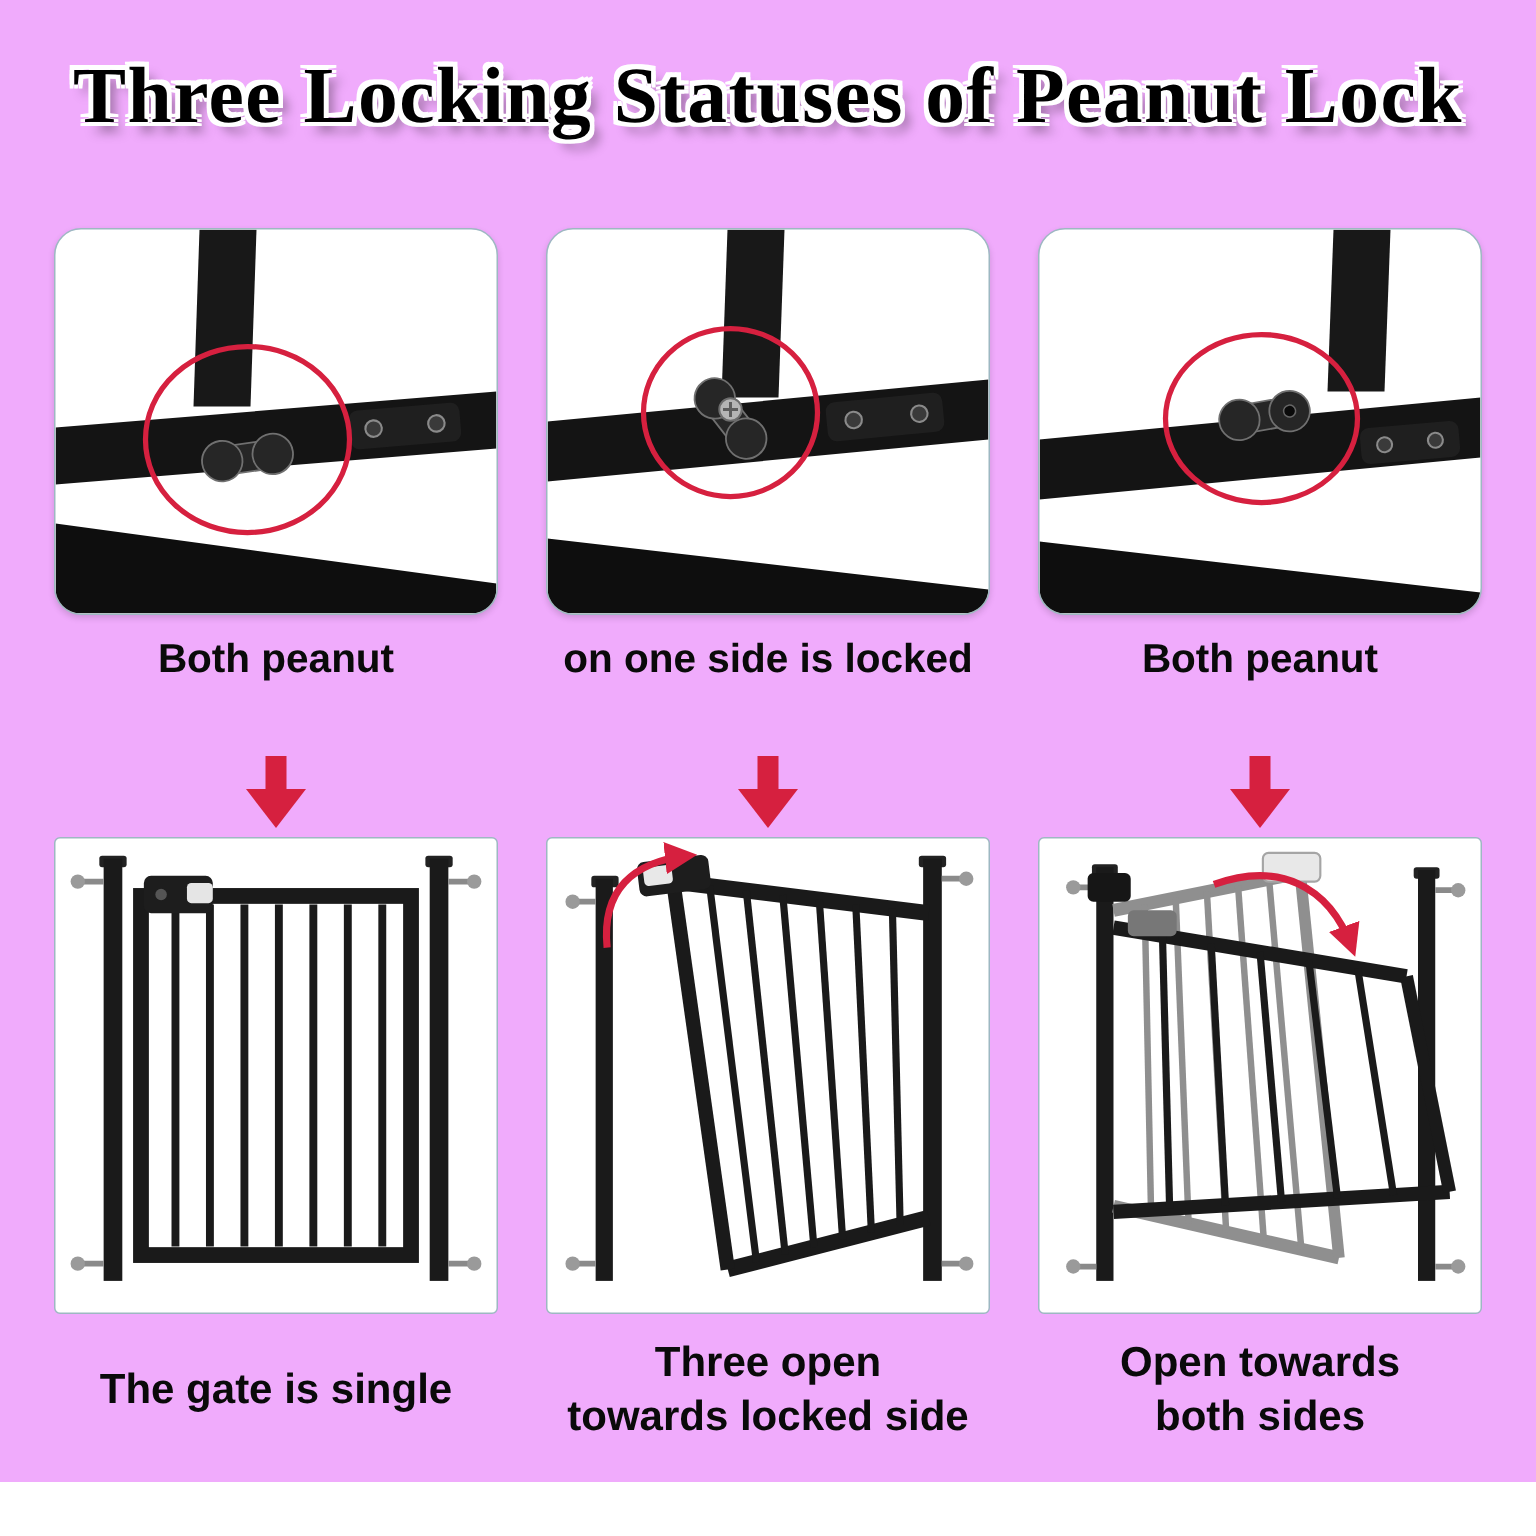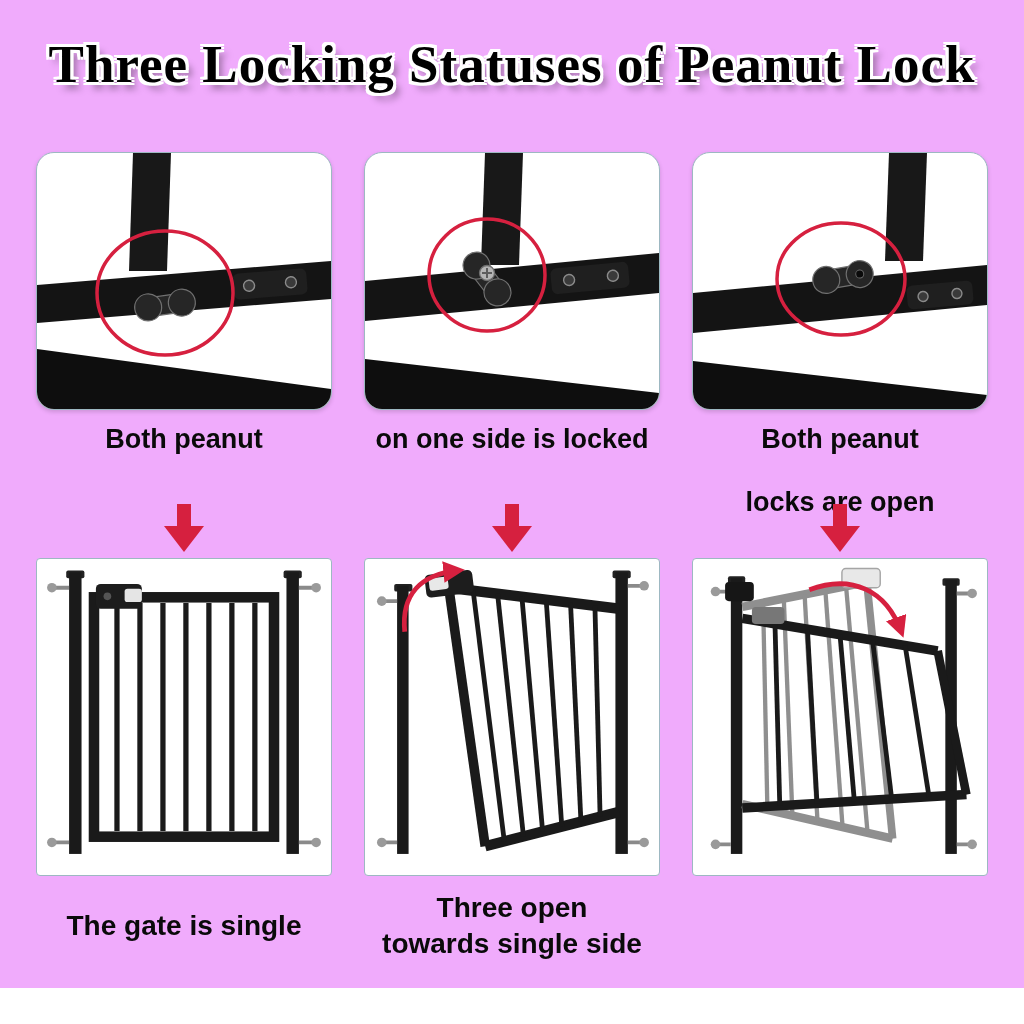--- a/index.html
+++ b/index.html
@@ -200,21 +200,21 @@
             <rect x="60" y="14" width="50" height="24" rx="5" fill="#1d1d1d"></rect>
             <rect x="64" y="18" width="20" height="13" rx="3" fill="#e8e8e8"></rect>
           </g>
         </g>
         <path d="M 38,76 C 34,36 56,16 94,12" fill="none" stroke="#d6203f" stroke-width="5" marker-end="url(#arrowR2)"></path>
       </svg>
     </div>
 
     <div class="caption bottom-caption">
       <div>Three open</div>
-      <div>towards single side</div>
+      <div>towards locked side</div>
     </div>
   </section>
 
   <section class="col col3">
 
     <div class="panel closeup">
       <svg viewBox="0 0 294 256">
         <polygon points="196,0 234,0 230,108 192,108" fill="#181818"></polygon>
         <polygon points="0,140 294,112 294,152 0,180" fill="#141414"></polygon>
         <g transform="rotate(-5 247 142)">
@@ -228,21 +228,20 @@
           <circle cx="17" cy="0" r="13.5" fill="#262626" stroke="#707070" stroke-width="1.2"></circle>
           <circle cx="17" cy="0" r="4" fill="#0a0a0a" stroke="#666" stroke-width="1"></circle>
         </g>
         <polygon points="0,208 294,242 294,256 0,256" fill="#0e0e0e"></polygon>
         <ellipse cx="148" cy="126" rx="64" ry="56" fill="none" stroke="#d6203f" stroke-width="3.5"></ellipse>
       </svg>
     </div>
 
     <div class="caption top-caption">
       <div>Both peanut</div>
-      <div>locks are open</div>
     </div>
 
     <div class="arrow-wrap">
       <svg width="40" height="50" viewBox="0 0 40 50">
         <rect x="13" y="0" width="14" height="24" fill="#d6203f"></rect>
         <polygon points="0,22 40,22 20,48" fill="#d6203f"></polygon>
       </svg>
     </div>
 
     <div class="panel gatebox">
@@ -292,15 +291,19 @@
             <line x1="184" y1="84.7" x2="204" y2="250.7"></line>
             <line x1="218" y1="90.3" x2="243" y2="248.3"></line>
           </g>
           <rect x="58" y="50" width="34" height="18" rx="4" fill="#777"></rect>
         </g>
         <rect x="30" y="24" width="30" height="20" rx="4" fill="#161616"></rect>
         <path d="M 118,32 C 162,16 198,32 214,76" fill="none" stroke="#d6203f" stroke-width="5" marker-end="url(#arrowR3)"></path>
       </svg>
     </div>
 
+    <div class="caption bottom-caption">
+      <div>Open towards</div>
+      <div>both sides</div>
+    </div>
   </section>
 
 </div>
 
 </body></html>

